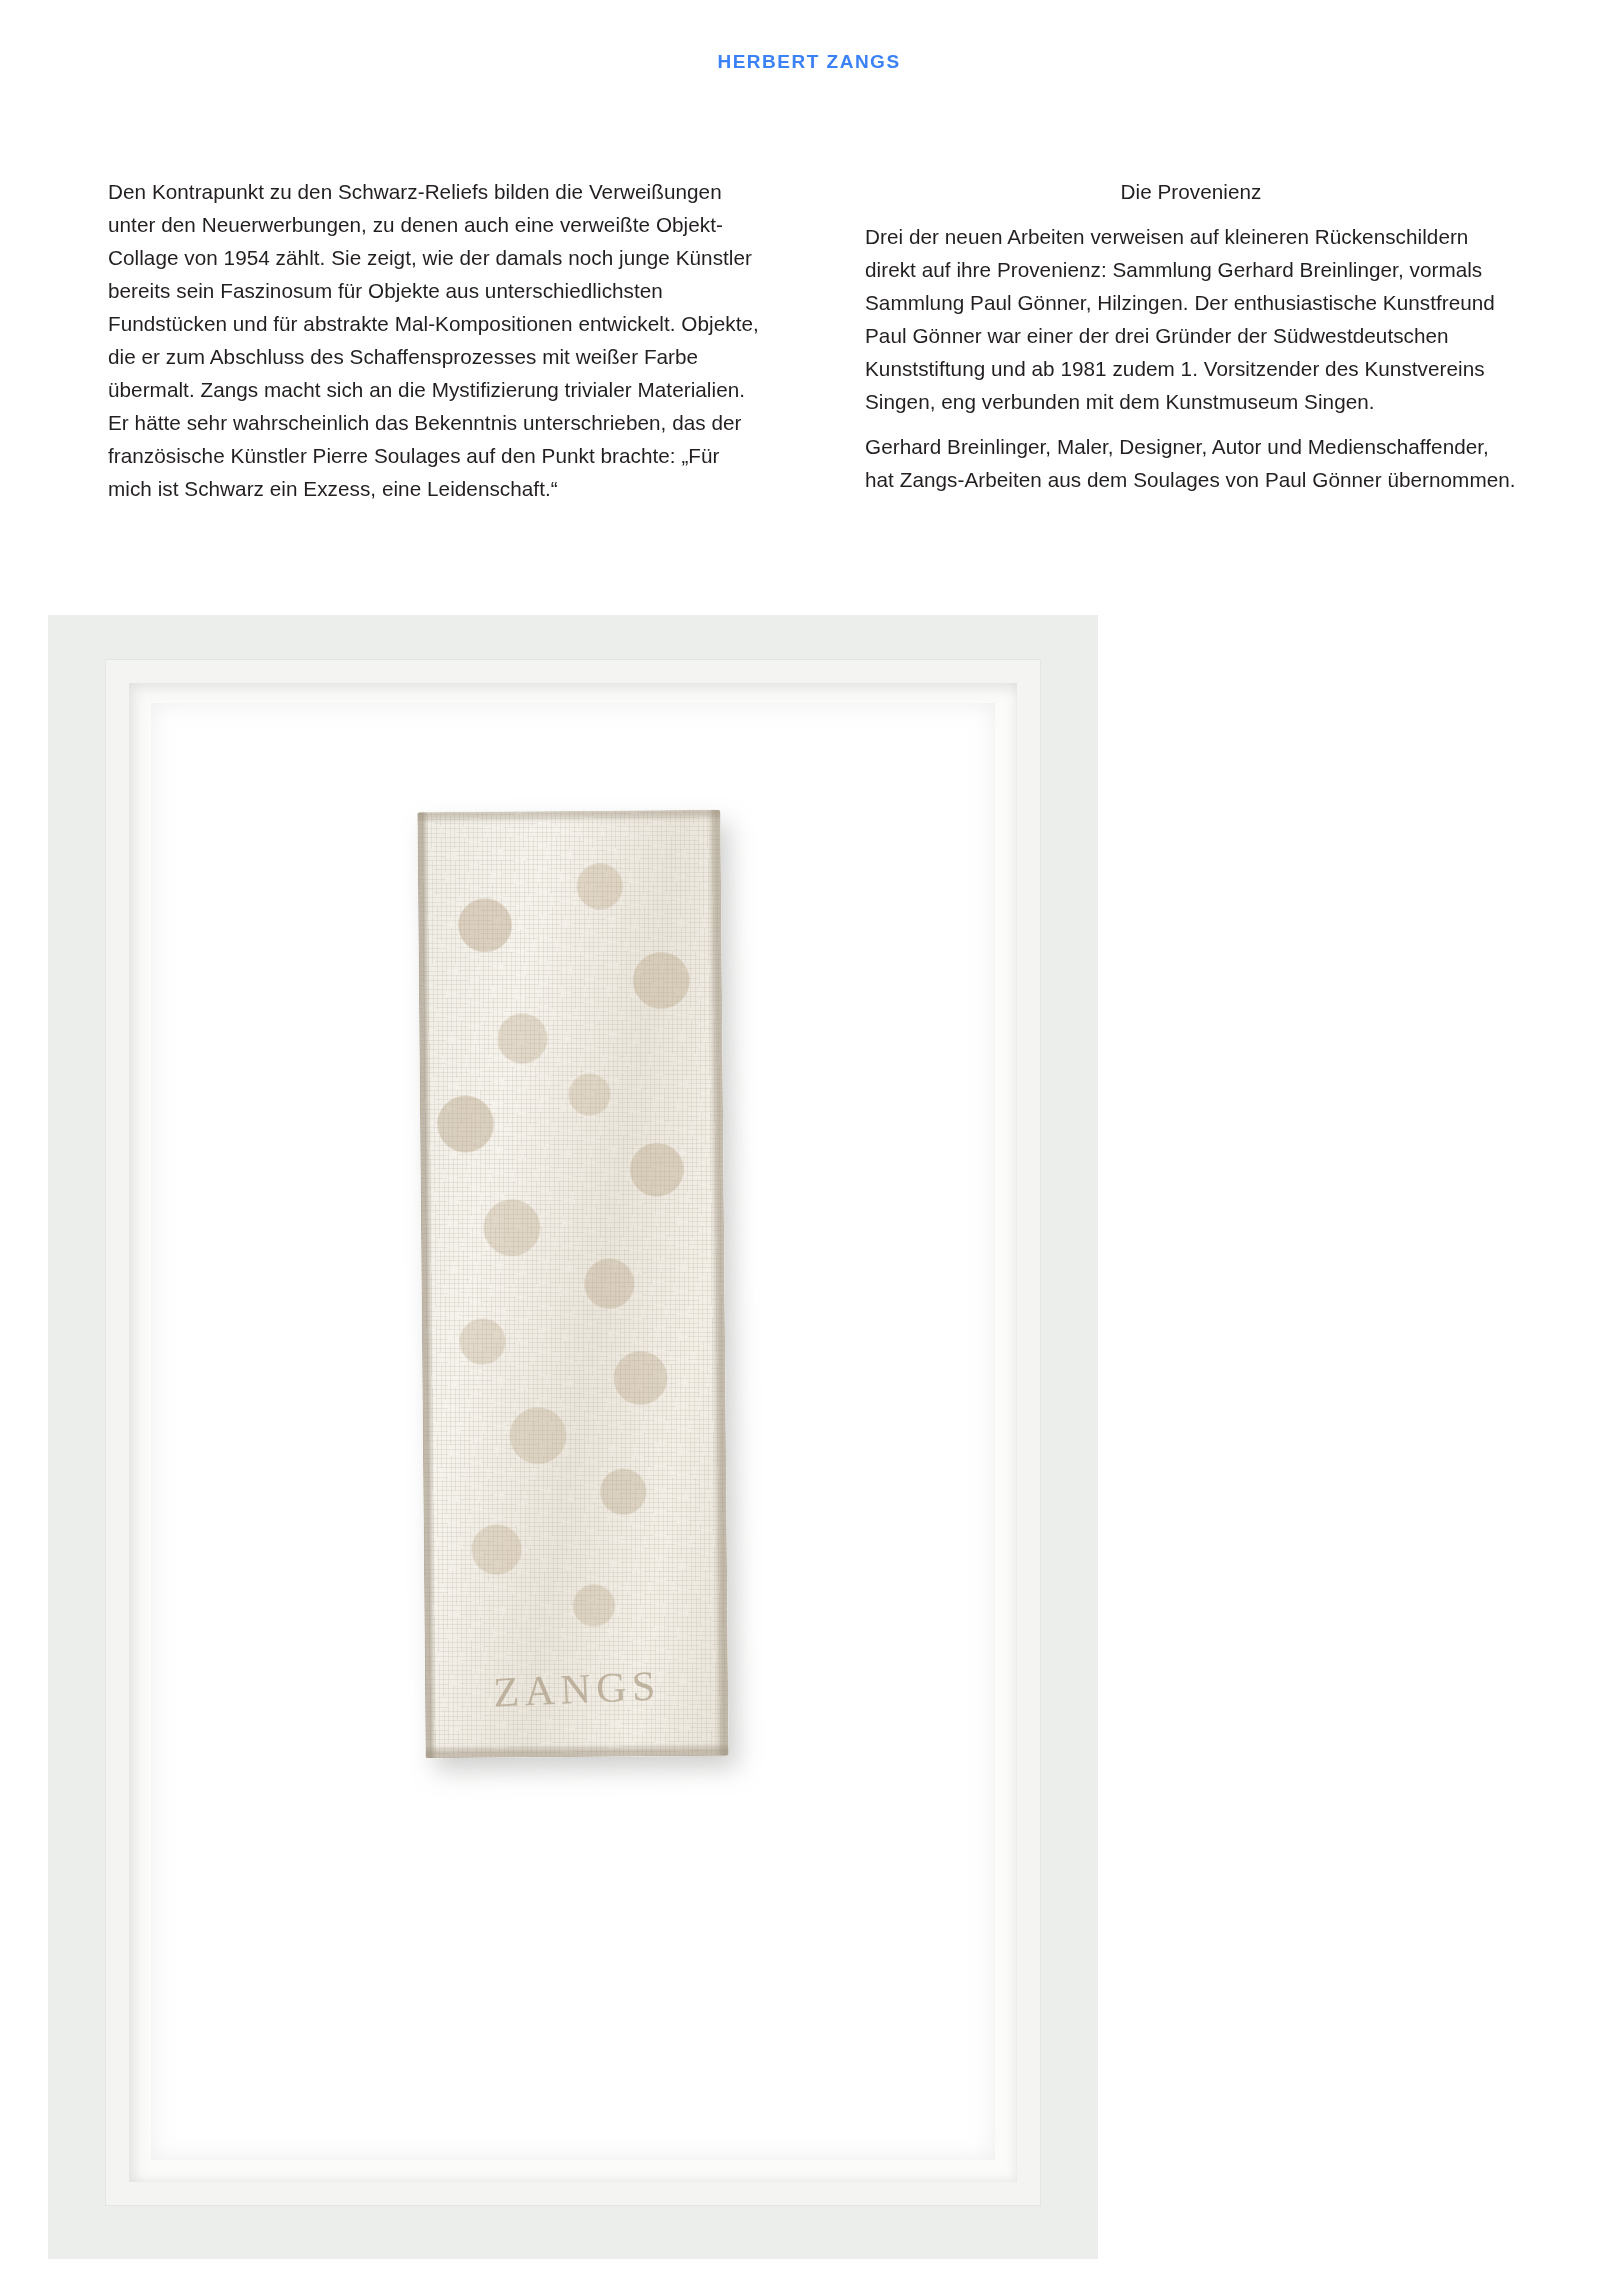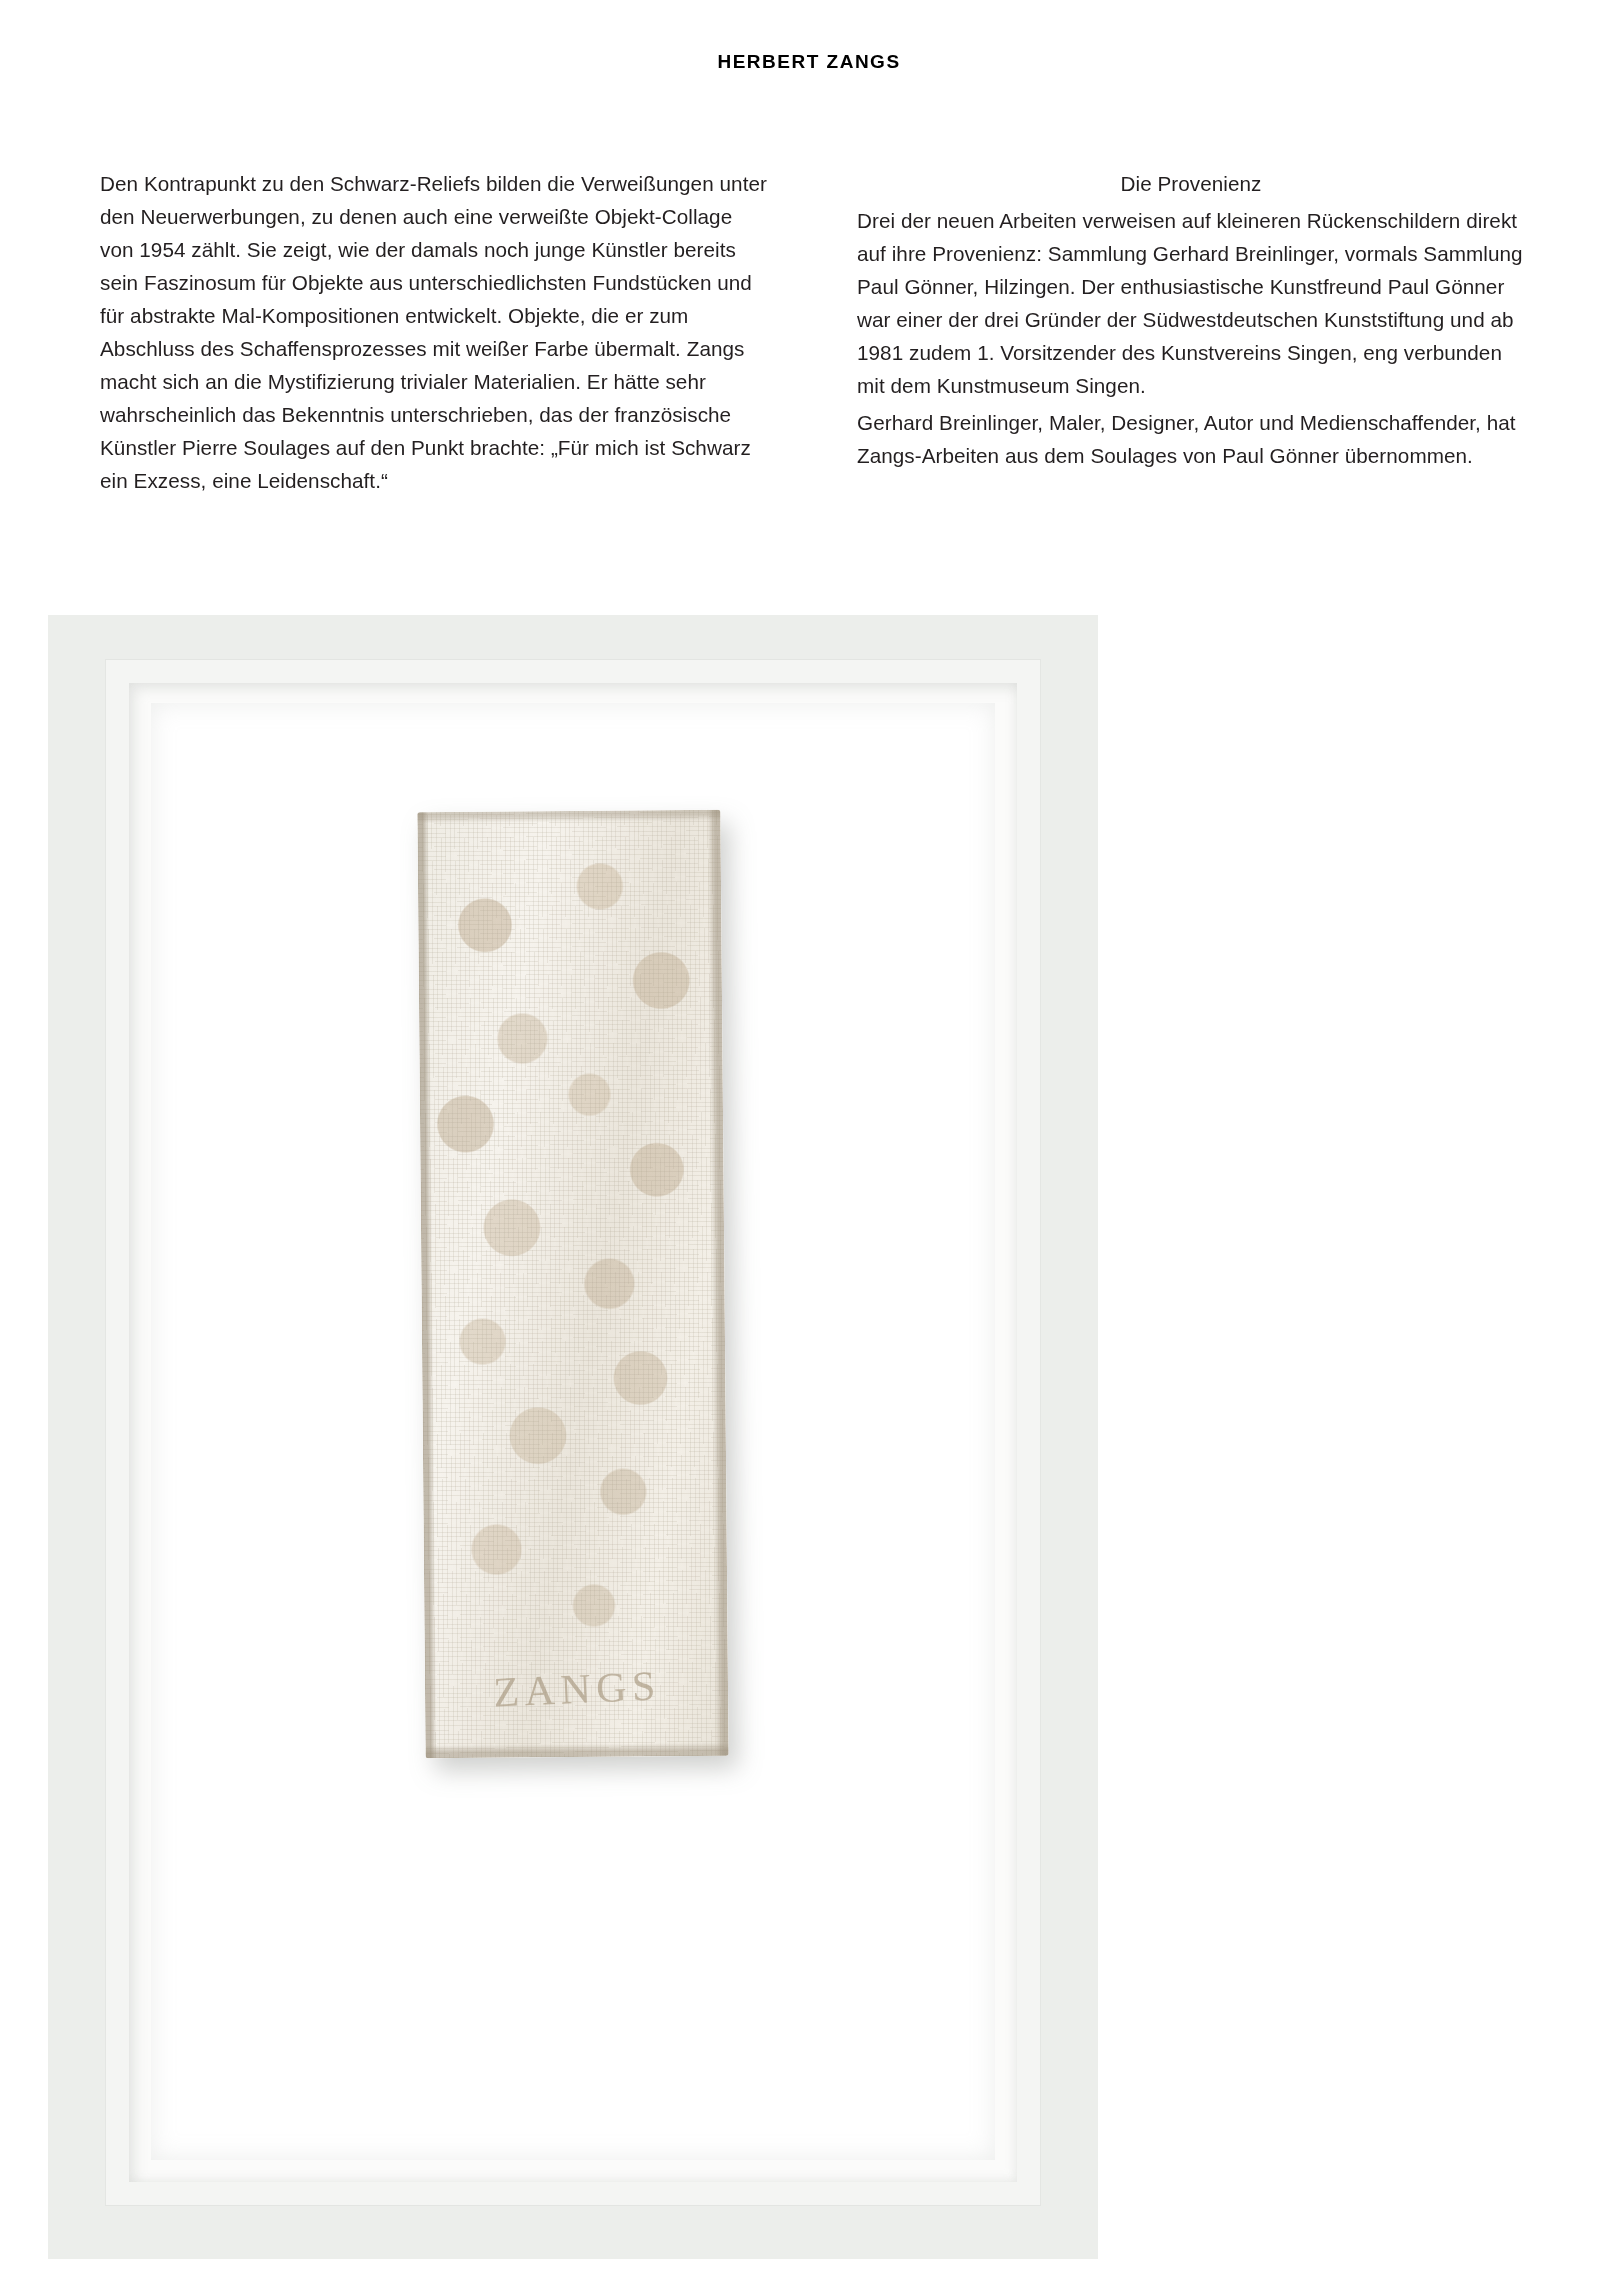--- a/index.html
+++ b/index.html
@@ -23,35 +23,35 @@
   }
   .running-head {
     position: absolute;
     top: 51px;
     left: 0;
     width: 1618px;
     text-align: center;
     font-size: 19px;
     font-weight: bold;
     letter-spacing: 1.5px;
-    color: #000000;
+    color: #3b82f6;
   }
   .columns {
     position: absolute;
     top: 163px;
     left: 96px;
     width: 1433px;
     display: flex;
     gap: 81px;
   }
   .col {
     width: 676px;
   }
   .col p {
-    margin: 4px;
+    margin: 12px;
     font-size: 20.7px;
     line-height: 33px;
     color: #231f20;
     letter-spacing: 0.05px;
   }
   .subhead {
     margin: 0 0 0 0;
     font-size: 20.7px;
     line-height: 33px;
     font-weight: normal;

